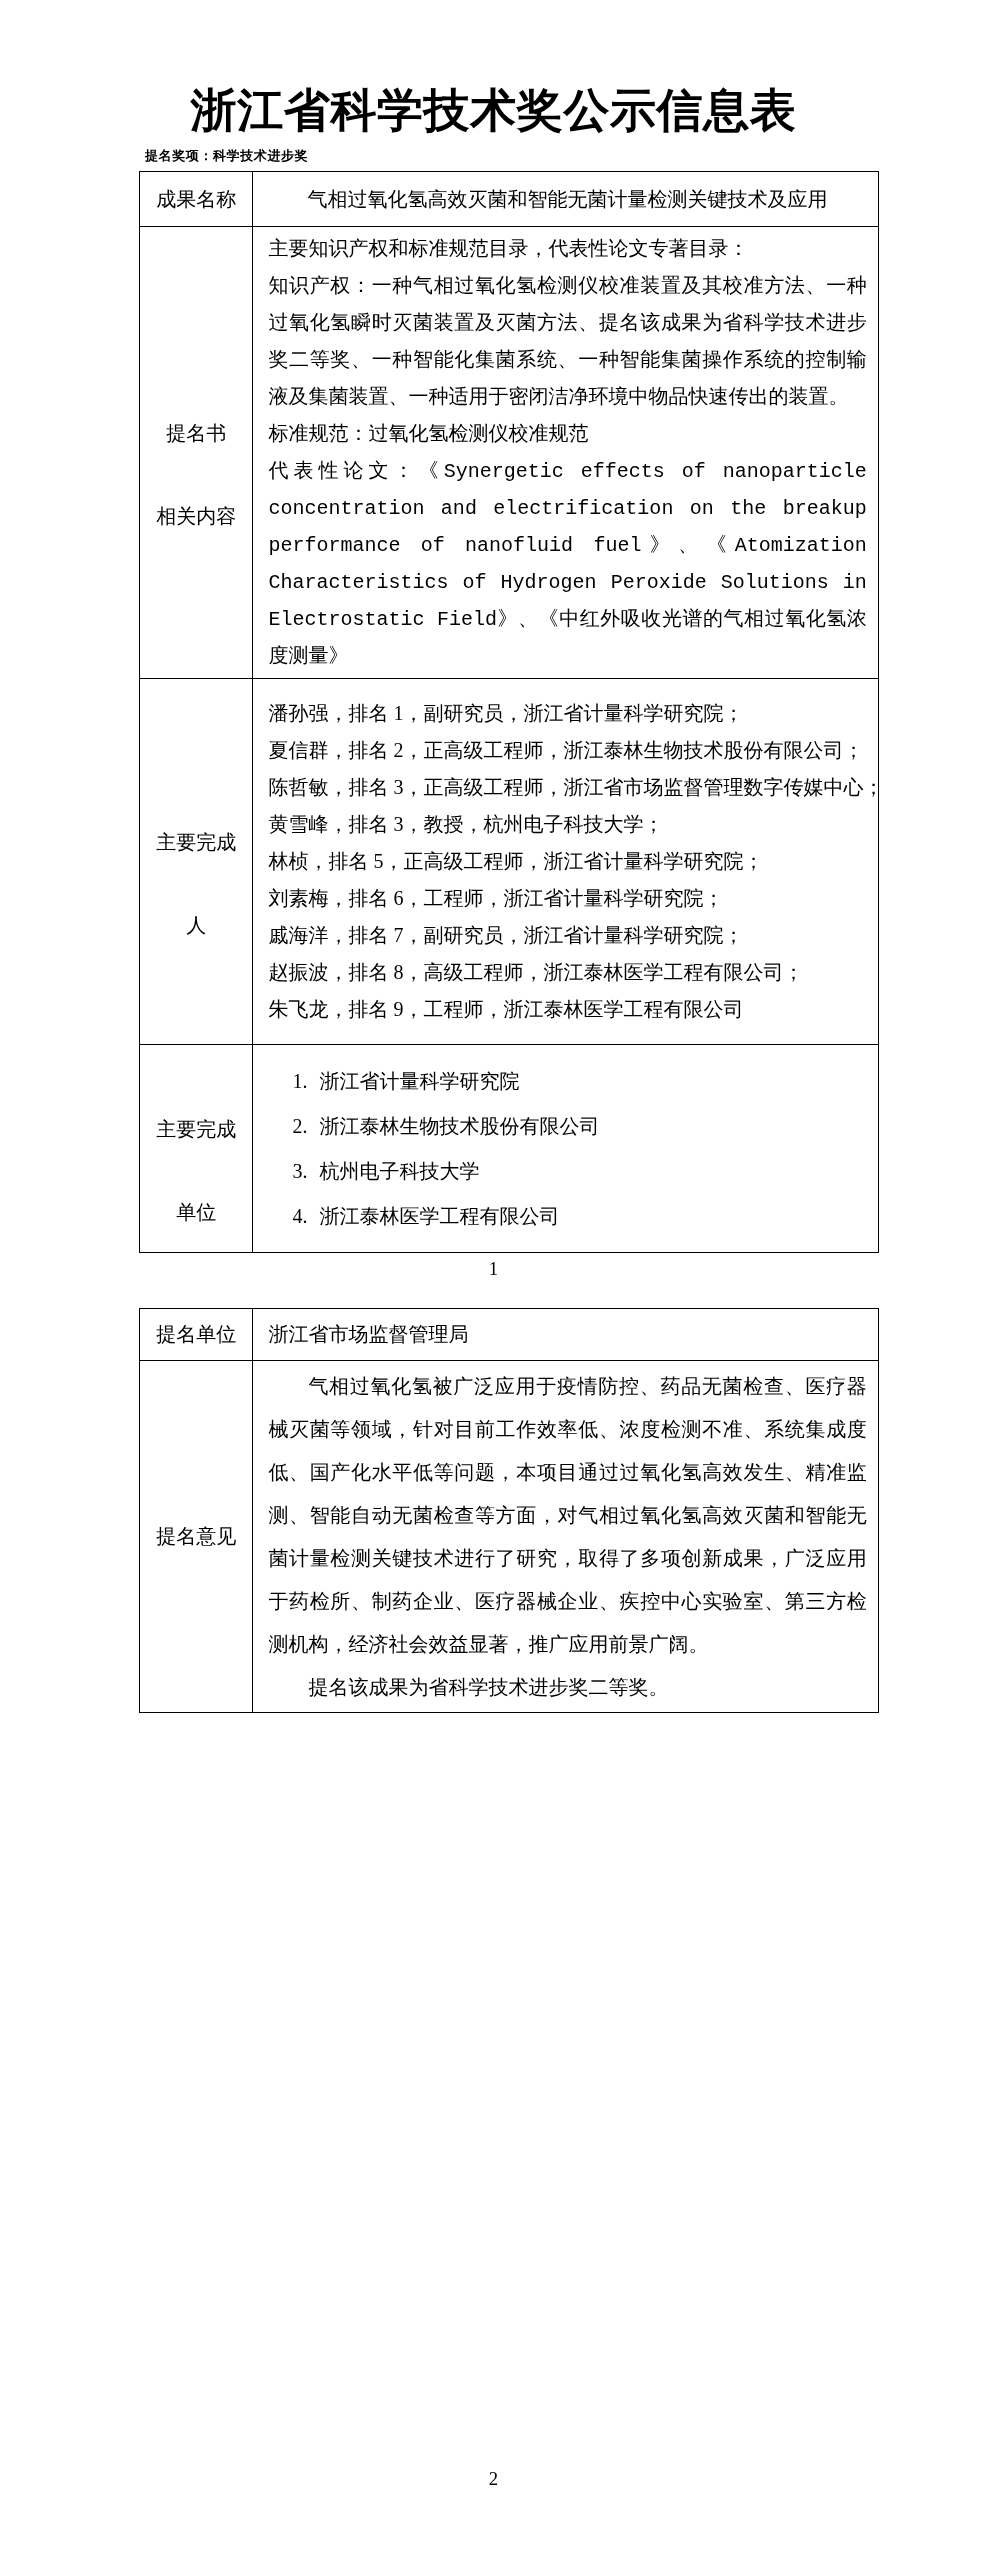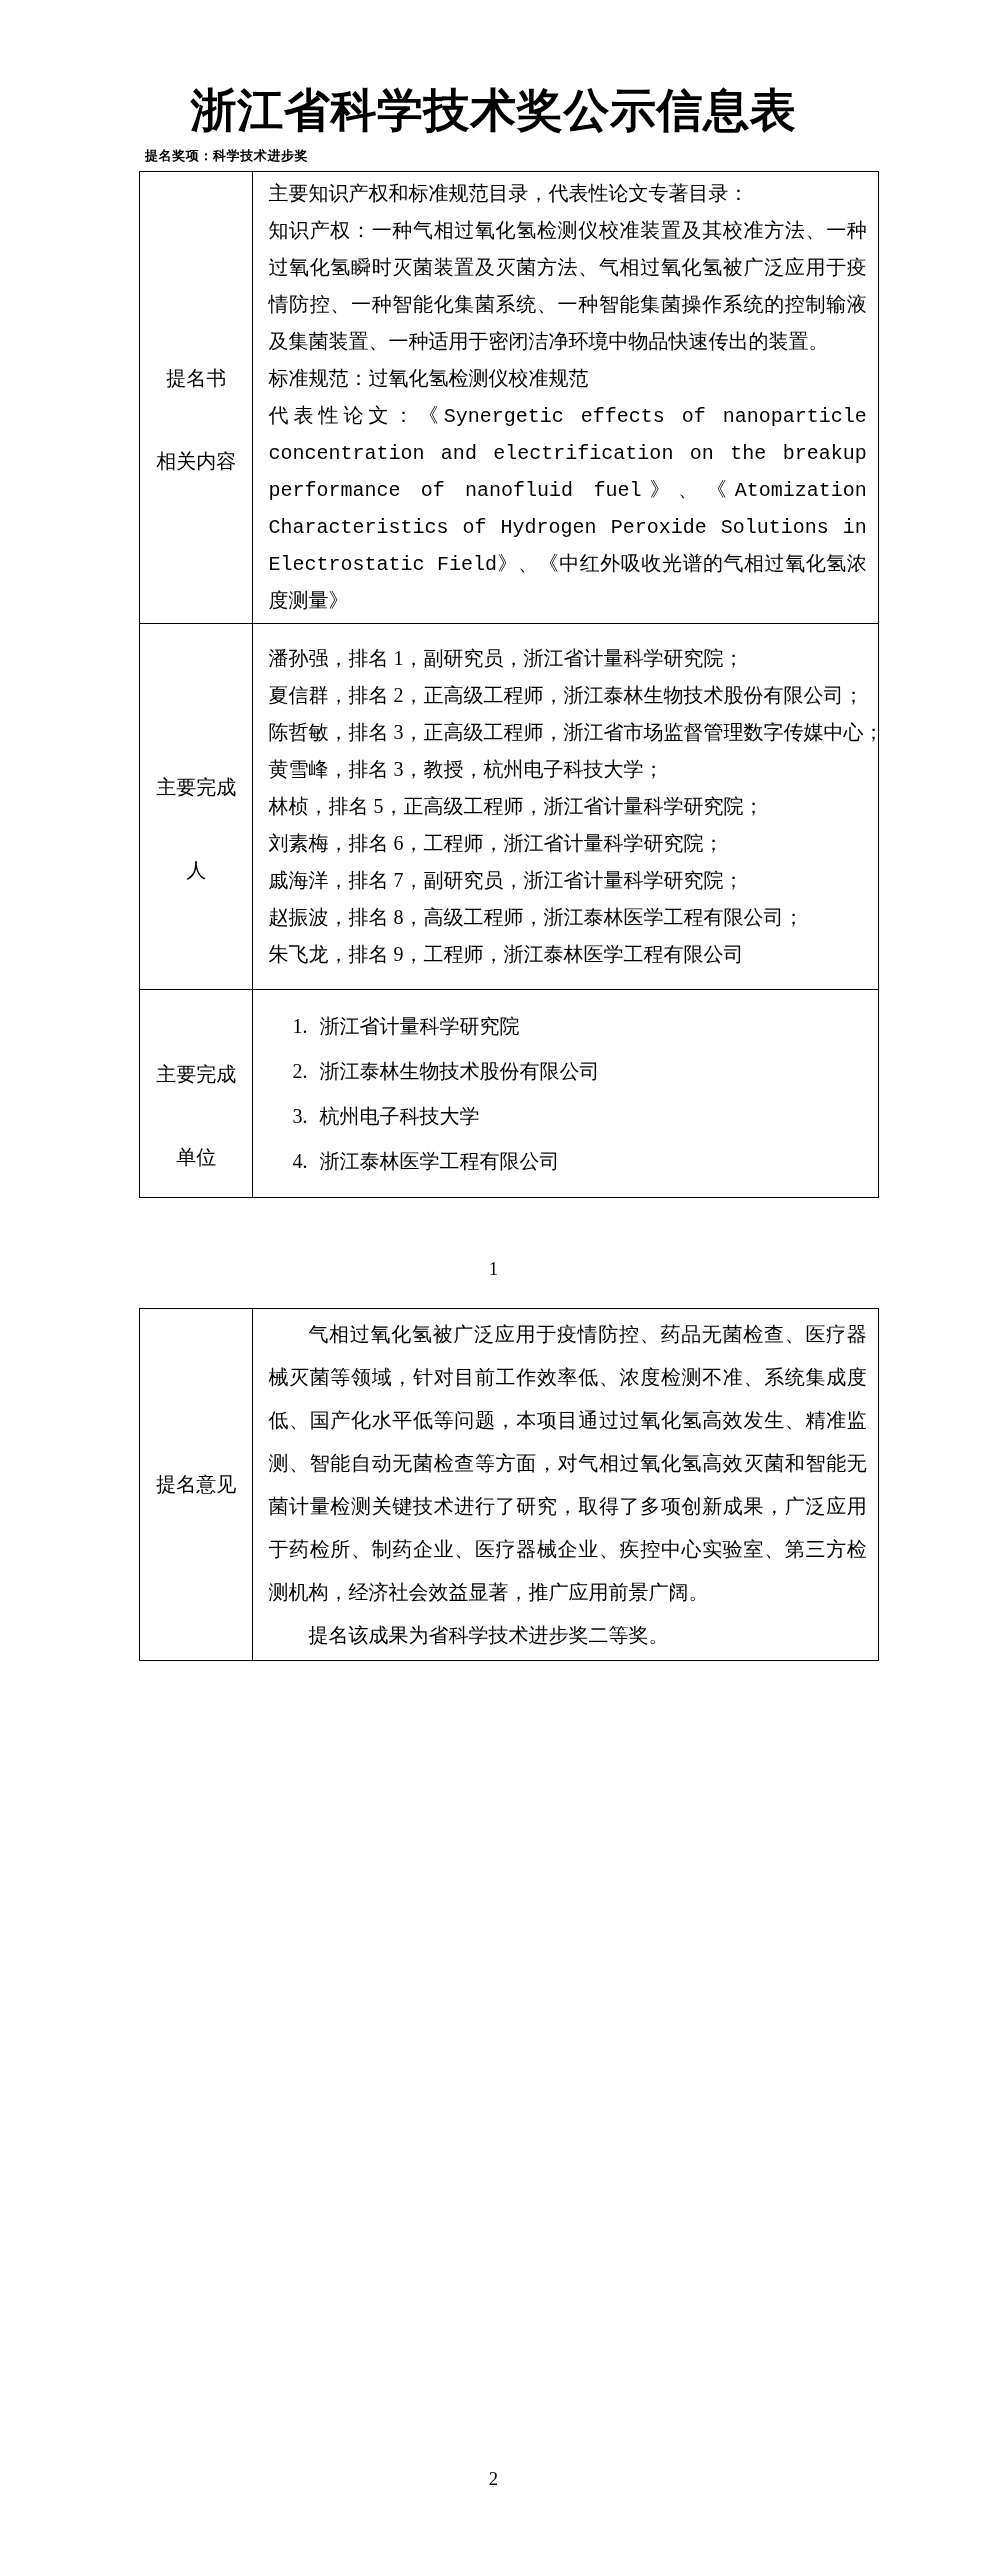--- a/index.html
+++ b/index.html
@@ -94,30 +94,34 @@
 </style>
 </head>
 <body>
 
 <div class="doc-title">浙江省科学技术奖公示信息表</div>
 
 <div class="award-line">提名奖项：科学技术进步奖</div>
 
 <table class="info-table table-1">
   <tbody>
+      <tr>
+    <td class="label-cell" style="height:54px;">成果名称</td>
+    <td class="value-cell center-text">气相过氧化氢高效灭菌和智能无菌计量检测关键技术及应用</td>
+  </tr>
   <tr>
     <td class="label-cell" style="height:403px;">
       <span class="label-line">提名书</span>
       <span class="label-line">相关内容</span>
     </td>
     <td class="value-cell doc-cell">
 
         <p class="cell-para">主要知识产权和标准规范目录，代表性论文专著目录：</p>
 
-        <p class="cell-para">知识产权：一种气相过氧化氢检测仪校准装置及其校准方法、一种过氧化氢瞬时灭菌装置及灭菌方法、气相过氧化氢被广泛应用于疫情防控、一种智能化集菌系统、一种智能集菌操作系统的控制输液及集菌装置、一种适用于密闭洁净环境中物品快速传出的装置。</p>
+        <p class="cell-para">知识产权：一种气相过氧化氢检测仪校准装置及其校准方法、一种过氧化氢瞬时灭菌装置及灭菌方法、提名该成果为省科学技术进步奖二等奖、一种智能化集菌系统、一种智能集菌操作系统的控制输液及集菌装置、一种适用于密闭洁净环境中物品快速传出的装置。</p>
 
         <p class="cell-para">标准规范：过氧化氢检测仪校准规范</p>
 
         <p class="cell-para">代表性论文：《Synergetic effects of nanoparticle concentration and electrification on the breakup performance of nanofluid fuel》、《Atomization Characteristics of Hydrogen Peroxide Solutions in Electrostatic Field》、《中红外吸收光谱的气相过氧化氢浓度测量》</p>
       </td>
   </tr>
   <tr>
     <td class="label-cell" style="height:365px;">
       <span class="label-line">主要完成</span>
       <span class="label-line">人</span>
@@ -159,20 +163,24 @@
         <span class="org-line"><span class="org-num">4.</span><span>浙江泰林医学工程有限公司</span></span>
       </td>
   </tr>
 </tbody>
   </table>
 
 <div class="page-num page-num-1">1</div>
 
 <table class="info-table table-2">
   <tbody>
+      <tr>
+    <td class="label-cell" style="height:51px;">提名单位</td>
+    <td class="value-cell">浙江省市场监督管理局</td>
+  </tr>
   <tr>
     <td class="label-cell" style="height:291px;">提名意见</td>
     <td class="value-cell opinion-cell">
 
         <p class="cell-para">气相过氧化氢被广泛应用于疫情防控、药品无菌检查、医疗器械灭菌等领域，针对目前工作效率低、浓度检测不准、系统集成度低、国产化水平低等问题，本项目通过过氧化氢高效发生、精准监测、智能自动无菌检查等方面，对气相过氧化氢高效灭菌和智能无菌计量检测关键技术进行了研究，取得了多项创新成果，广泛应用于药检所、制药企业、医疗器械企业、疾控中心实验室、第三方检测机构，经济社会效益显著，推广应用前景广阔。</p>
 
         <p class="cell-para">提名该成果为省科学技术进步奖二等奖。</p>
       </td>
   </tr>
 </tbody>

